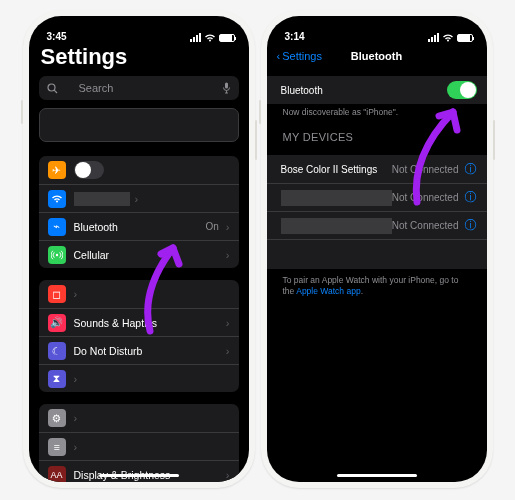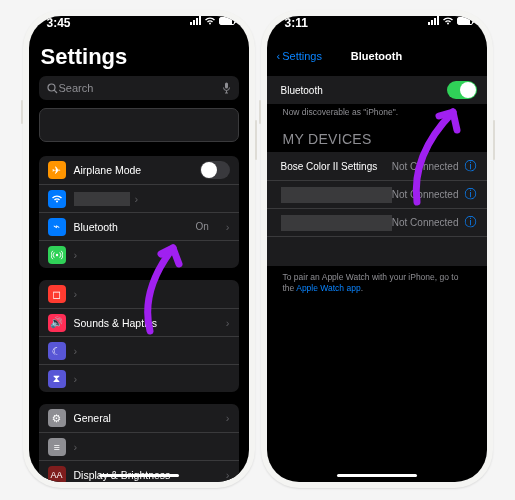--- a/index.html
+++ b/index.html
@@ -34,54 +34,54 @@
     font-size: 10px;
   }
   .notch {
     position: absolute; top: 0; left: 50%; transform: translateX(-50%);
     width: 96px; height: 18px;
     background: #000; border-radius: 0 0 12px 12px;
     z-index: 5;
   }
   .statusbar {
     height: 26px; display: flex; justify-content: space-between;
-    align-items: flex-start; padding: 0 14px 0 18px;
-    font-size: 12px; font-weight: 600;
+    align-items: flex-end; padding: 0 14px 0 18px;
+    font-size: 10px; font-weight: 600;
   }
   .sb-right { display: flex; gap: 3px; align-items: center; }
   .sig { display: flex; gap: 1px; align-items: flex-end; }
   .sig i { width: 2px; background: #fff; display: block; }
   .sig i:nth-child(1){height:3px}.sig i:nth-child(2){height:5px}.sig i:nth-child(3){height:7px}.sig i:nth-child(4){height:9px}
   .batt { width: 16px; height: 8px; border: 1px solid #fff; border-radius: 2px; position: relative; }
   .batt::after { content:""; position:absolute; right:-2px; top:2px; width:1px; height:3px; background:#fff; }
   .batt i { display:block; width: 12px; height: 100%; background:#fff; }
 
   h1.title { font-size: 22px; font-weight: 700; padding: 2px 12px 6px; }
   .search {
     margin: 0 10px 8px; height: 24px; background: #1c1c1e; border-radius: 7px;
     display: flex; align-items: center; padding: 0 8px; color: #8e8e93;
     font-size: 11px; justify-content: space-between;
   }
-  .search .left { display: flex; align-items: center; gap: 1px; }
+  .search .left { display: flex; align-items: center; gap: 21px; }
 
   .group { margin: 0 10px 12px; background: #1c1c1e; border-radius: 7px; overflow: hidden; }
   .placeholder { margin: 0 10px 14px; height: 34px; background: #1c1c1e; border-radius: 7px; border: 1px solid #3a3a3c; }
   .row {
     display: flex; align-items: center; height: 28px; padding: 0 9px;
     border-top: 0.5px solid #3a3a3c; font-size: 10.5px;
     position: relative;
   }
   .row:first-child { border-top: none; }
   .icon-box {
     width: 18px; height: 18px; border-radius: 4px; display: flex;
     align-items: center; justify-content: center; margin-right: 8px;
     flex-shrink: 0; color: #fff;
   }
   .row .label { flex: 1; }
-  .row .value { color: #8e8e93; margin-right: 17px; font-size: 10px; }
+  .row .value { color: #8e8e93; margin-right: 7px; font-size: 10px; }
   .row .chev { color: #5a5a5e; font-size: 11px; }
   .redact { background: #3a3a3c; height: 14px; width: 56px; margin-right: 5px; }
   .toggle-off {
     width: 30px; height: 18px; background: #39393d; border-radius: 18px; position: relative;
   }
   .toggle-off::after {
     content:""; position:absolute; left:1px; top:1px; width:16px; height:16px;
     background:#fff; border-radius:50%;
   }
   .toggle-on {
@@ -95,21 +95,21 @@
     position: absolute; bottom: 5px; left: 50%; transform: translateX(-50%);
     width: 80px; height: 3px; background: #fff; border-radius: 3px;
   }
 
   
   .nav { height: 28px; display: flex; align-items: center; padding: 0 10px; position: relative; }
   .nav .back { color: #0a84ff; display: flex; align-items: center; gap: 2px; font-size: 11px; }
   .nav .ntitle { position: absolute; left: 0; right: 0; text-align: center; font-weight: 600; font-size: 11px; }
   .rcontent { padding: 6px 0 0; }
   .subtext { color: #8e8e93; font-size: 8.5px; padding: 3px 16px 0; }
-  .section-head { color: #8e8e93; font-size: 14px; padding: 14px 16px 5px; letter-spacing: 0.3px; display:flex; align-items:center; gap:4px;}
+  .section-head { color: #8e8e93; font-size: 11px; padding: 14px 16px 12px; letter-spacing: 0.3px; display:flex; align-items:center; gap:4px;}
   .rrow {
     background: #1c1c1e; border-top: 0.5px solid #3a3a3c;
     height: 28px; display: flex; align-items: center; padding: 0 10px 0 14px;
     font-size: 10px;
   }
   .rrow:first-of-type { border-top: none; }
   .rrow .rlabel { flex: 1; }
   .rrow .status { color: #8e8e93; margin-right: 6px; }
   .rrow .info { color: #0a84ff; font-size: 12px; }
   .rrow.redacted .rlabel { background: #3a3a3c; height: 16px; width: 80px; }
@@ -163,21 +163,20 @@
           <rect x="3" y="0.5" width="3" height="6" rx="1.5" fill="#8e8e93"></rect>
           <path d="M1.5 5.5a3 3 0 006 0M4.5 8.5v2.5M3 11h3" stroke="#8e8e93" stroke-width="0.9" fill="none"></path>
         </svg>
     </div>
 
     <div class="placeholder"></div>
 
     <div class="group">
       <div class="row">
         <span class="icon-box" style="background:#ff9500">✈</span>
-        <span class="label">Airplane Mode</span>
         <span class="toggle-off"></span>
       </div>
       <div class="row">
         <span class="icon-box" style="background:#007aff">
             <svg width="12" height="9" viewBox="0 0 12 9">
               <path d="M6 8.5a1 1 0 100-2 1 1 0 000 2zM3 5.5a4.2 4.2 0 016 0l-1 1a2.8 2.8 0 00-4 0zM1 3.5a7 7 0 0110 0l-1 1a5.6 5.6 0 00-8 0z" fill="#fff"></path>
             </svg>
           </span>
         <span class="redact"></span>
         <span class="chev">›</span>
@@ -188,48 +187,49 @@
         <span class="value">On</span>
         <span class="chev">›</span>
       </div>
       <div class="row">
         <span class="icon-box" style="background:#30d158">
             <svg width="12" height="12" viewBox="0 0 12 12">
               <circle cx="6" cy="6" r="1.2" fill="#fff"></circle>
               <path d="M3.3 3.3a3.8 3.8 0 000 5.4M8.7 3.3a3.8 3.8 0 010 5.4M1.8 1.8a6 6 0 000 8.4M10.2 1.8a6 6 0 010 8.4" stroke="#fff" stroke-width="0.9" fill="none"></path>
             </svg>
           </span>
+        <span class="label">Cellular</span>
         <span class="chev">›</span>
       </div>
     </div>
 
     <div class="group">
       <div class="row">
         <span class="icon-box" style="background:#ff3b30">◻</span>
         <span class="chev">›</span>
       </div>
       <div class="row">
         <span class="icon-box" style="background:#ff2d55">🔊</span>
         <span class="label">Sounds &amp; Haptics</span>
         <span class="chev">›</span>
       </div>
       <div class="row">
         <span class="icon-box" style="background:#5856d6">☾</span>
+        <span class="label">Do Not Disturb</span>
         <span class="chev">›</span>
       </div>
       <div class="row">
         <span class="icon-box" style="background:#5856d6">⧗</span>
         <span class="chev">›</span>
       </div>
     </div>
 
     <div class="group">
       <div class="row">
         <span class="icon-box" style="background:#8e8e93">⚙</span>
-        <span class="label">General</span>
         <span class="chev">›</span>
       </div>
       <div class="row">
         <span class="icon-box" style="background:#8e8e93">≡</span>
         <span class="chev">›</span>
       </div>
       <div class="row">
         <span class="icon-box" style="background:#7f1d1d;font-size:9px">AA</span>
         <span class="label">Display &amp; Brightness</span>
         <span class="chev">›</span>
@@ -243,21 +243,21 @@
     </svg>
 
     <div class="homebar"></div>
   </div>
 </div>
 
 <div class="phone">
   <div class="screen">
     <div class="notch"></div>
     <div class="statusbar">
-      <span>3:11</span>
+      <span>3:14</span>
       <div class="sb-right">
         <span class="sig">
             <i></i>
             <i></i>
             <i></i>
             <i></i>
           </span>
         <svg width="12" height="9" viewBox="0 0 12 9">
             <path d="M6 8.5a1 1 0 100-2 1 1 0 000 2zM3 5.5a4.2 4.2 0 016 0l-1 1a2.8 2.8 0 00-4 0zM1 3.5a7 7 0 0110 0l-1 1a5.6 5.6 0 00-8 0z" fill="#fff"></path>
           </svg>

